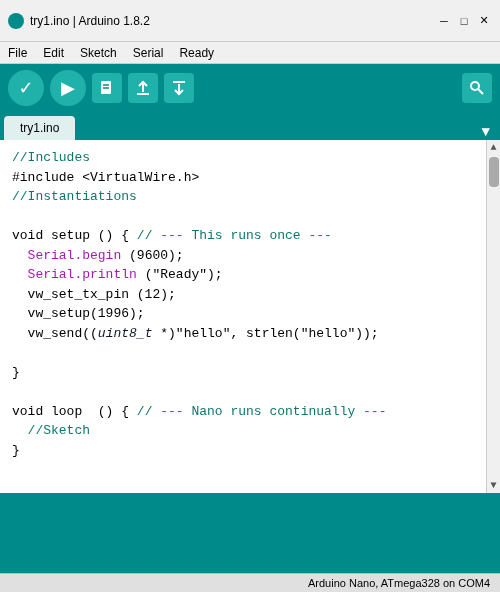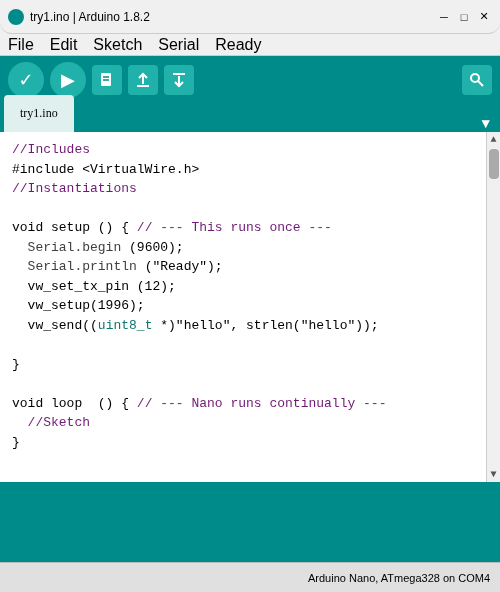--- a/index.html
+++ b/index.html
@@ -1,28 +1,27 @@
 <!DOCTYPE html>
 <html><head>
   <meta charset="utf-8">
   <style>
     * { margin: 0; padding: 0; box-sizing: border-box; }
     body { font-family: 'Courier New', Courier, monospace; font-size: 13px; background: #f0f0f0; width: 500px; height: 592px; overflow: hidden; display: flex; flex-direction: column; }
 
     
     .title-bar {
       background: #f0f0f0;
-      height: 34px;
+      height: 42px;
       display: flex;
       align-items: center;
       justify-content: space-between;
       padding: 0 8px;
       border-bottom: 1px solid #ccc;
       flex-shrink: 0;
-      border-radius: 12px;
     }
     .title-bar-left {
       display: flex;
       align-items: center;
       gap: 6px;
     }
     .title-bar-icon {
       width: 16px;
       height: 16px;
       background: #008b8b;
@@ -57,21 +56,21 @@
       height: 22px;
       display: flex;
       align-items: center;
       padding: 0 4px;
       border-bottom: 1px solid #ccc;
       flex-shrink: 0;
       gap: 8px;
     }
     .menu-item {
       font-family: Arial, sans-serif;
-      font-size: 16px;
+      font-size: 12px;
       color: #000;
       padding: 2px 4px;
       cursor: pointer;
     }
 
     
     .toolbar {
       background: #008b8b;
       height: 48px;
       display: flex;
@@ -103,25 +102,25 @@
     .tab-bar {
       background: #008b8b;
       height: 28px;
       display: flex;
       align-items: flex-end;
       padding: 0 4px;
       flex-shrink: 0;
     }
     .tab {
       background: #e0f0ef;
-      height: 37px;
+      height: 24px;
       padding: 0 16px;
       display: flex;
       align-items: center;
-      font-family: Liberation Serif, serif;
+      font-family: Liberation Sans, sans-serif;
       font-size: 12px;
       color: #000;
       border-top-left-radius: 4px;
       border-top-right-radius: 4px;
       cursor: pointer;
     }
     .tab-arrow {
       margin-left: auto;
       display: flex;
       align-items: center;
@@ -166,36 +165,36 @@
       margin-top: 2px;
     }
     .scroll-arrow {
       color: #555;
       font-size: 10px;
       cursor: pointer;
       padding: 2px;
     }
 
     
-    .c-comment { color: #701a75; }
-    .c-function { color: #404040; }
-    .c-type { color: #0f766e; }
+    .c-comment { color: #0f766e; }
+    .c-function { color: #a21caf; }
+    .c-type { color: #0f172a; font-style: italic; }
     .c-normal { color: #000000; }
 
     
     .bottom-strip {
       background: #008b8b;
       height: 80px;
       flex-shrink: 0;
     }
 
     
     .status-bar {
       background: #e0e0e0;
-      height: 30px;
+      height: 19px;
       display: flex;
       align-items: center;
       justify-content: flex-end;
       padding: 0 10px;
       font-family: Arial, sans-serif;
       font-size: 11px;
       color: #000;
       border-top: 1px solid #bbb;
       flex-shrink: 0;
     }

